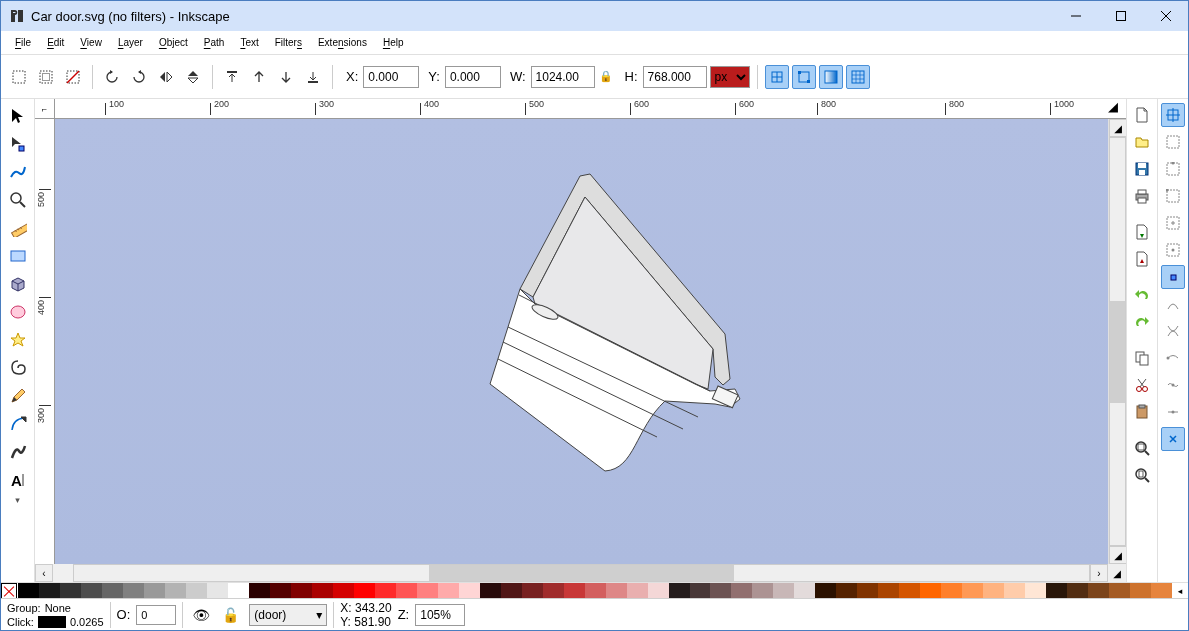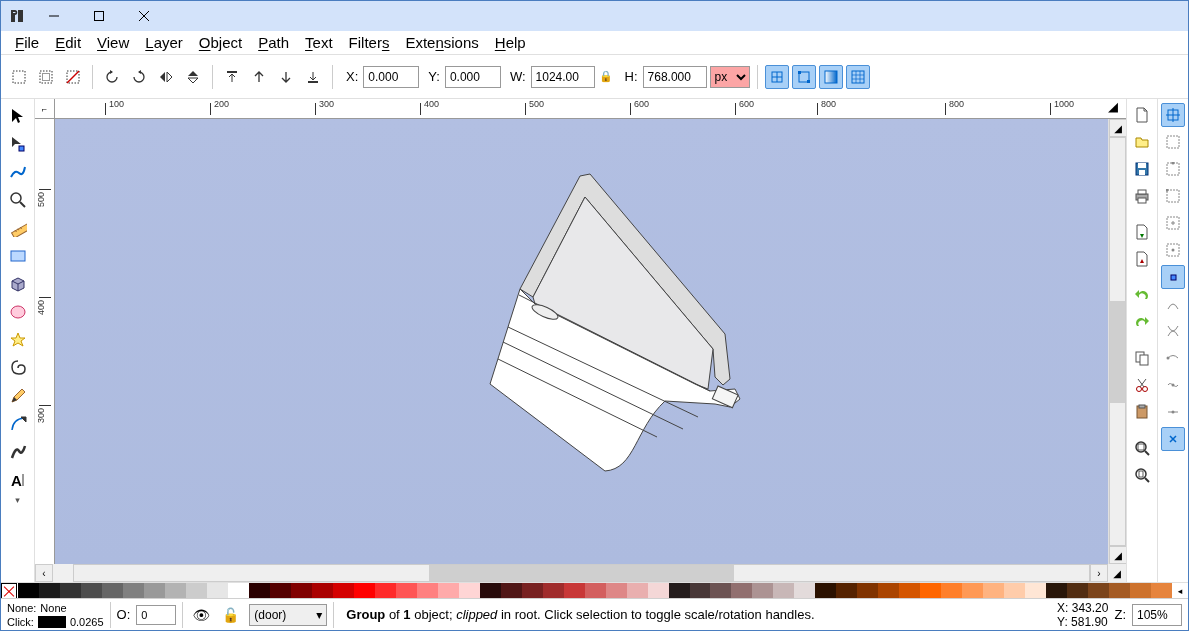--- a/index.html
+++ b/index.html
@@ -3,31 +3,31 @@
 <meta charset="utf-8">
 <style>
 * { margin: 0; padding: 0; box-sizing: border-box; font-family: "Segoe UI", Tahoma, sans-serif; }
 body { width: 1189px; height: 631px; overflow: hidden; background: #fff; border: 1px solid #4a7dbf; font-size: 13px; color: #000; }
 .titlebar { height: 30px; background: #d3e3fa; display: flex; align-items: center; padding: 0 0 0 8px; }
 .titlebar .app-icon { width: 16px; height: 16px; margin-right: 6px; }
 .titlebar .title { flex: 1; font-size: 13px; color: #000; }
 .titlebar .win-btn { width: 45px; height: 30px; display: flex; align-items: center; justify-content: center; cursor: pointer; }
 
 .menubar { height: 24px; background: #fff; display: flex; align-items: center; padding: 0 6px; gap: 0; border-bottom: 1px solid #e0e0e0; }
-.menubar .menu-item { padding: 2px 8px; cursor: pointer; font-size: 15px; }
+.menubar .menu-item { padding: 2px 8px; cursor: pointer; font-size: 10px; }
 .menubar .menu-item u { text-decoration: underline; text-underline-offset: 2px; }
 
 .toolbar { height: 44px; background: #fff; display: flex; align-items: center; padding: 0 6px; gap: 3px; border-bottom: 1px solid #e0e0e0; }
 .tb-btn { width: 24px; height: 24px; border: 1px solid transparent; display: flex; align-items: center; justify-content: center; cursor: pointer; border-radius: 2px; font-size: 13px; }
 .tb-btn.sel { background: #a8d0f7; border: 1px solid #4a90d8; }
 .tb-sep { width: 1px; height: 24px; background: #ccc; margin: 0 4px; }
 .tb-label { font-size: 13px; padding: 0 2px 0 6px; }
 .tb-input { width: 56px; height: 22px; border: 1px solid #999; padding: 0 4px; font-size: 12px; background: #fff; }
 .tb-input.w { width: 64px; }
-.tb-select { width: 40px; height: 22px; border: 1px solid #999; background: #fca5a5; font-size: 12px; }
+.tb-select { width: 40px; height: 22px; border: 1px solid #999; background: #b91c1c; font-size: 12px; }
 .tb-lock { width: 18px; height: 18px; display: flex; align-items: center; justify-content: center; font-size: 11px; }
 
 .workspace { display: flex; height: calc(631px - 30px - 24px - 44px - 16px - 32px - 2px); }
 .left-tools { width: 34px; background: #fff; border-right: 1px solid #e0e0e0; display: flex; flex-direction: column; align-items: center; padding-top: 4px; gap: 2px; }
 .lt-btn { width: 26px; height: 26px; display: flex; align-items: center; justify-content: center; cursor: pointer; border-radius: 2px; }
 .lt-btn.more { height: 10px; font-size: 9px; color: #555; }
 
 .canvas-area { flex: 1; display: flex; flex-direction: column; }
 .ruler-h { height: 20px; display: flex; }
 .ruler-corner { width: 20px; height: 20px; background: #fff; border-right: 1px solid #999; border-bottom: 1px solid #999; font-size: 9px; display: flex; align-items: center; justify-content: center; }
@@ -80,20 +80,21 @@
 .car-door { position: absolute; left: 380px; top: 50px; }
 </style>
 </head>
 <body>
 
 <div class="titlebar">
   <svg class="app-icon" viewBox="0 0 16 16">
       <path fill="#333" d="M2 14 L2 2 L6 2 C9 2 9 7 6 7 L6 14 Z M4 4 L4 5 L6 5 C7 5 7 4 6 4 Z"></path>
       <rect x="9" y="2" width="5" height="12" fill="#333"></rect>
     </svg>
+  <div class="title">Car door.svg (no filters) - Inkscape</div>
   <div class="win-btn">
       <svg width="10" height="10">
         <line x1="0" y1="5" x2="10" y2="5" stroke="#000"></line>
       </svg>
     </div>
   <div class="win-btn">
       <svg width="10" height="10">
         <rect x="0.5" y="0.5" width="9" height="9" fill="none" stroke="#000"></rect>
       </svg>
     </div>
@@ -629,42 +630,39 @@
       <div class="swatch" style="background: rgb(164, 91, 36);"></div>
       <div class="swatch" style="background: rgb(205, 114, 45);"></div>
       <div class="swatch" style="background: rgb(230, 132, 61);"></div>
     </div>
   <div class="swatch-end">◂</div>
 </div>
 
 <div class="statusbar">
   <div class="sb-fillstroke">
     <div class="row">
-        <span>None:</span> 
+        <span>Group:</span> 
         <span class="sb-none">None</span>
       </div>
     <div class="row">
         <span>Click:</span> 
         <span class="sb-stroke-sw"></span> 
         <span>0.0265</span>
       </div>
   </div>
   <div class="sb-sep"></div>
   <span>O:</span>
   <input class="sb-o" value="0" style="">
   <div class="sb-sep"></div>
   <div class="rt-btn">👁</div>
   <div class="rt-btn">🔓</div>
   <div class="sb-layer">
       <span>(door)</span>
       <span>▾</span>
     </div>
   <div class="sb-sep"></div>
-  <div class="sb-msg">
-    <b>Group</b><span> of </span><b>1</b><span> object; </span><i>clipped</i><span> in root. Click selection to toggle scale/rotation handles.</span>
-  </div>
   <div class="sb-coords">
     <div><span>X:</span> <span>343.20</span></div>
     <div><span>Y:</span> <span>581.90</span></div>
   </div>
   <span>Z:</span>
   <input class="sb-zoom" value="105%" style="">
 </div>
 
 </body></html>

